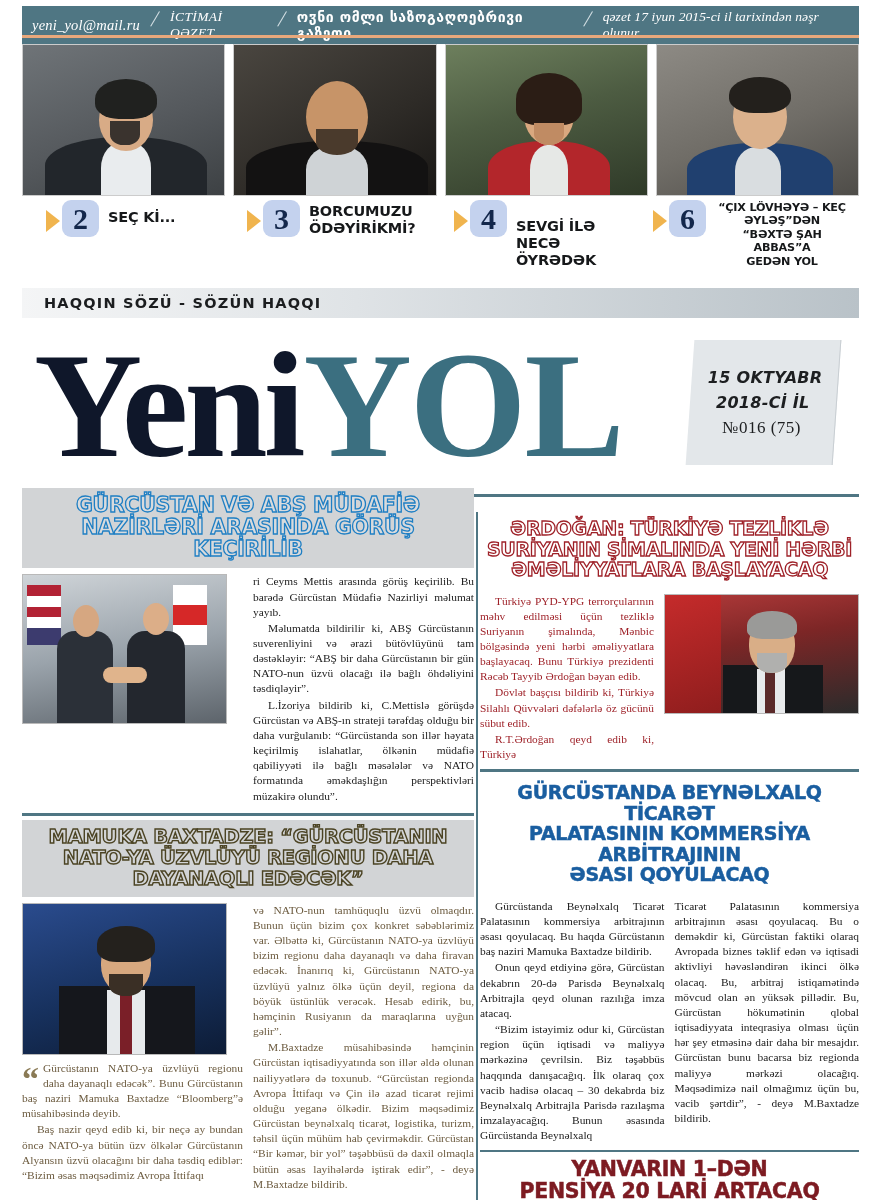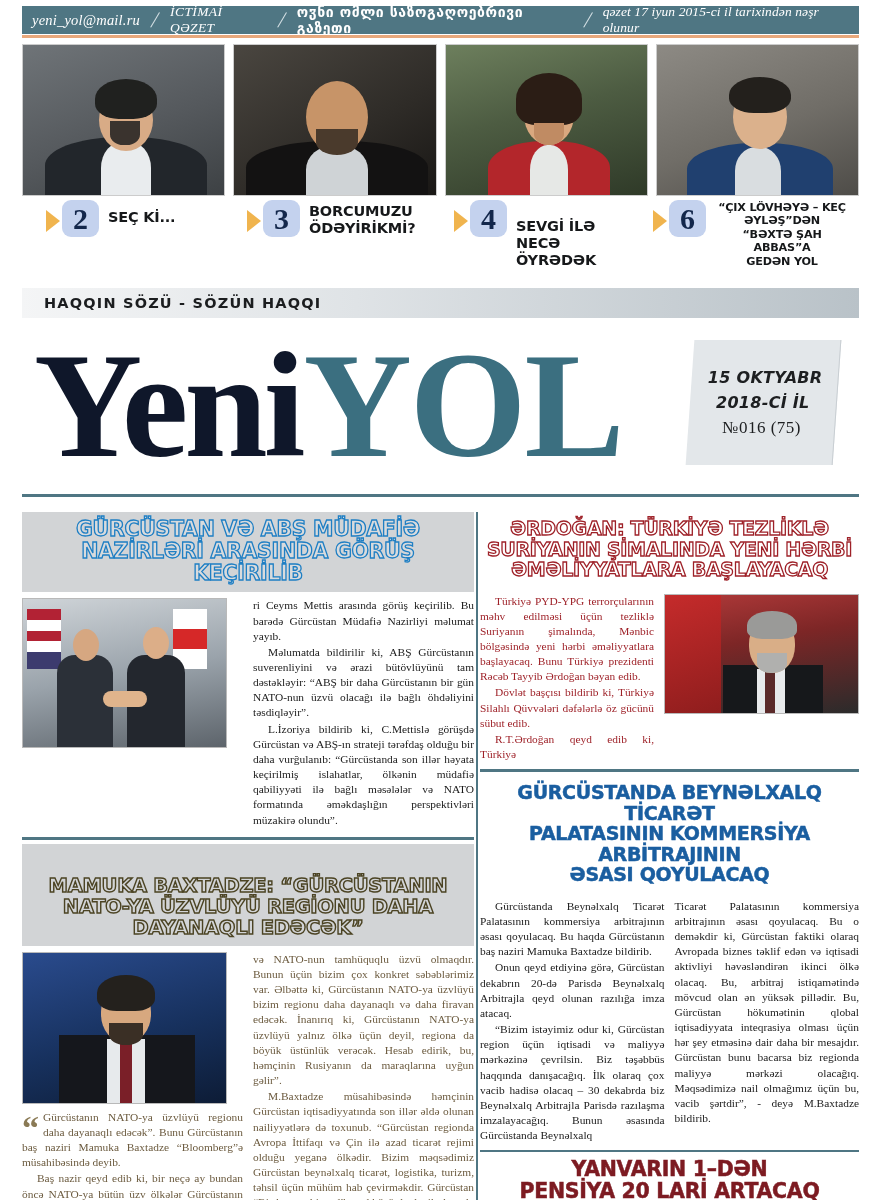--- a/index.html
+++ b/index.html
@@ -6,23 +6,23 @@
   html, body {
     width: 881px; height: 1200px;
     background: #ffffff;
     font-family: "Liberation Serif", serif;
     overflow: hidden;
   }
   #page { position: relative; width: 881px; height: 1200px; background:#fff; }
 
   
   .topbar {
-    position:absolute; left:22px; top:6px; width:837px; height:28px;
+    position:absolute; left:22px; top:6px; width:837px; height:38px;
     background:#4f7683;
-    display:flex; align-items:center;
+    display:flex; align-items:flex-start;
     color:#ffffff;
   }
   .topbar .cell { padding:0 10px; display:flex; align-items:center; height:100%; }
   .topbar .sep { color:#d9e4e8; font-size:22px; font-weight:300; padding:0 2px; transform:skewX(-14deg); }
   .tb-email { font-style:italic; font-size:14.5px; font-family:"Liberation Serif",serif; letter-spacing:.2px; }
   .tb-ictimai { font-style:italic; font-size:13.5px; letter-spacing:.4px; }
   .tb-geo { font-family:"DejaVu Sans", sans-serif; font-weight:bold; font-size:14px; letter-spacing:.6px; }
   .tb-tag { font-style:italic; font-size:13.5px; letter-spacing:.1px; }
   .topbar-rule {
     position:absolute; left:22px; top:35px; width:837px; height:3px; background:#e8a87c;
@@ -100,38 +100,38 @@
     letter-spacing:-4px;
   }
   .m-yol {
     font-family:"Liberation Serif", serif; font-weight:bold;
     font-size:150px; line-height:.82; color:#3b6f80;
     letter-spacing:-2px; margin-left:2px;
   }
   .mast-rule { position:absolute; left:22px; top:494px; width:837px; height:3px; background:#4f7683; }
 
   
-  .col-left  { position:absolute; left:22px;  top:512px; width:452px; height:676px; }
+  .col-left  { position:absolute; left:22px;  top:488px; width:452px; height:676px; }
   .col-right { position:absolute; left:480px; top:512px; width:379px; height:688px; }
   .vrule { position:absolute; left:476px; top:512px; width:2px; height:688px; background:#4f7683; }
 
   
   .hl-wrap { width:100%; background:#d2d4d6; padding:6px 4px 8px; text-align:center; }
   .hl-wrap.plain { background:transparent; }
   .hl {
     font-family:"DejaVu Sans", sans-serif; font-weight:bold;
     line-height:1.08; letter-spacing:-.3px;
   }
   .hl.blue-out {
     font-size:20.5px; color:#d9dbdd;
     -webkit-text-stroke:1.3px #1f7fc4;
     text-shadow: 0 0 0 #1f7fc4;
   }
   .hl.olive-out {
-    font-size:19.5px; color:#d2d4d6;margin-top:25px;
+    font-size:19.5px; color:#d2d4d6;
     -webkit-text-stroke:1.4px #4b4323;
   }
   .hl.red-out {
     font-size:19px; color:#ffffff;
     -webkit-text-stroke:1.3px #9e2128;
   }
   .hl.blue-solid { font-size:19px; color:#1a5ea0; -webkit-text-stroke:.5px #1a5ea0; }
   .hl.darkred-solid { font-size:20.5px; color:#7d1b22; -webkit-text-stroke:.5px #7d1b22; }
 
   .rulebar { height:3px; background:#4f7683; margin:6px 0 4px; }

